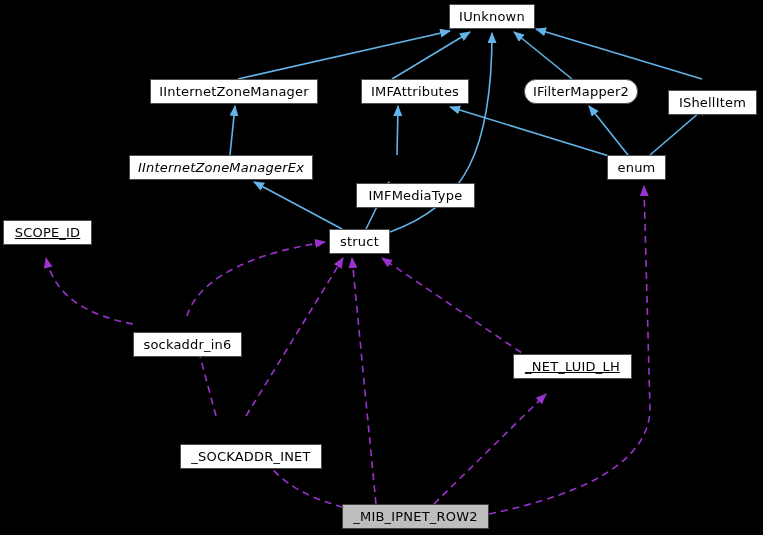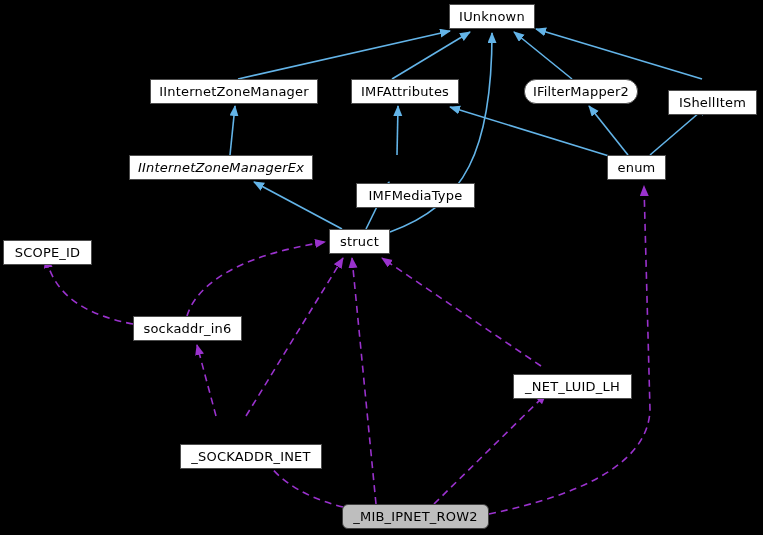--- a/index.html
+++ b/index.html
@@ -62,26 +62,26 @@
         <path d="M 541,366 L 382,258" fill="none" stroke="#9a32cd" stroke-width="1.6" stroke-dasharray="7,5" marker-end="url(#arrow-usage)"></path>
         <path d="M 376,504 L 352,258" fill="none" stroke="#9a32cd" stroke-width="1.6" stroke-dasharray="7,5" marker-end="url(#arrow-usage)"></path>
         <path d="M 343,507 C 298,496 266,472 259,445" fill="none" stroke="#9a32cd" stroke-width="1.6" stroke-dasharray="7,5" marker-end="url(#arrow-usage)"></path>
         <path d="M 434,504 L 546,394" fill="none" stroke="#9a32cd" stroke-width="1.6" stroke-dasharray="7,5" marker-end="url(#arrow-usage)"></path>
         <path d="M 489,514 C 585,494 648,462 650,410 L 644,186" fill="none" stroke="#9a32cd" stroke-width="1.6" stroke-dasharray="7,5" marker-end="url(#arrow-usage)"></path>
       </g>
   </svg>
   <div id="nodes">
       <div class="node" style="left: 449px; top: 4px; width: 86px; height: 25px;">IUnknown</div>
       <div class="node" style="left: 150px; top: 79px; width: 168px; height: 25px; text-align: center;">IInternetZoneManager</div>
-      <div class="node" style="left: 351px; top: 79px; width: 108px; height: 25px;">IMFAttributes</div>
+      <div class="node" style="left: 361px; top: 79px; width: 108px; height: 25px;">IMFAttributes</div>
       <div class="node" style="left: 524px; top: 79px; width: 114px; height: 25px; border-radius: 12px;">IFilterMapper2</div>
       <div class="node" style="left: 668px; top: 90px; width: 89px; height: 25px;">IShellItem</div>
       <div class="node" style="left: 129px; top: 155px; width: 184px; height: 25px; font-style: italic;">IInternetZoneManagerEx</div>
       <div class="node" style="left: 356px; top: 155px; width: 119px; height: 25px; margin-top: 28px;">IMFMediaType</div>
       <div class="node" style="left: 607px; top: 155px; width: 59px; height: 25px;">enum</div>
-      <div class="node" style="left: 3px; top: 240px; width: 89px; height: 25px;">SCOPE_ID</div>
+      <div class="node" style="left: 3px; top: 220px; width: 89px; height: 25px; text-decoration: underline;">SCOPE_ID</div>
       <div class="node" style="left: 329px; top: 229px; width: 61px; height: 25px; text-align: right;">struct</div>
-      <div class="node" style="left: 133px; top: 316px; width: 109px; height: 25px;">sockaddr_in6</div>
-      <div class="node" style="left: 513px; top: 374px; width: 119px; height: 25px;">_NET_LUID_LH</div>
+      <div class="node" style="left: 133px; top: 332px; width: 109px; height: 25px;">sockaddr_in6</div>
+      <div class="node" style="left: 513px; top: 354px; width: 119px; height: 25px; text-decoration: underline;">_NET_LUID_LH</div>
       <div class="node" style="left: 180px; top: 422px; width: 142px; height: 25px; margin-top: 22px;">_SOCKADDR_INET</div>
-      <div class="node highlighted" style="left: 342px; top: 504px; width: 147px; height: 25px; border-radius: 6px;">_MIB_IPNET_ROW2</div>
+      <div class="node highlighted" style="left: 342px; top: 504px; width: 147px; height: 25px;">_MIB_IPNET_ROW2</div>
     </div>
 </div>
 
 </body></html>

